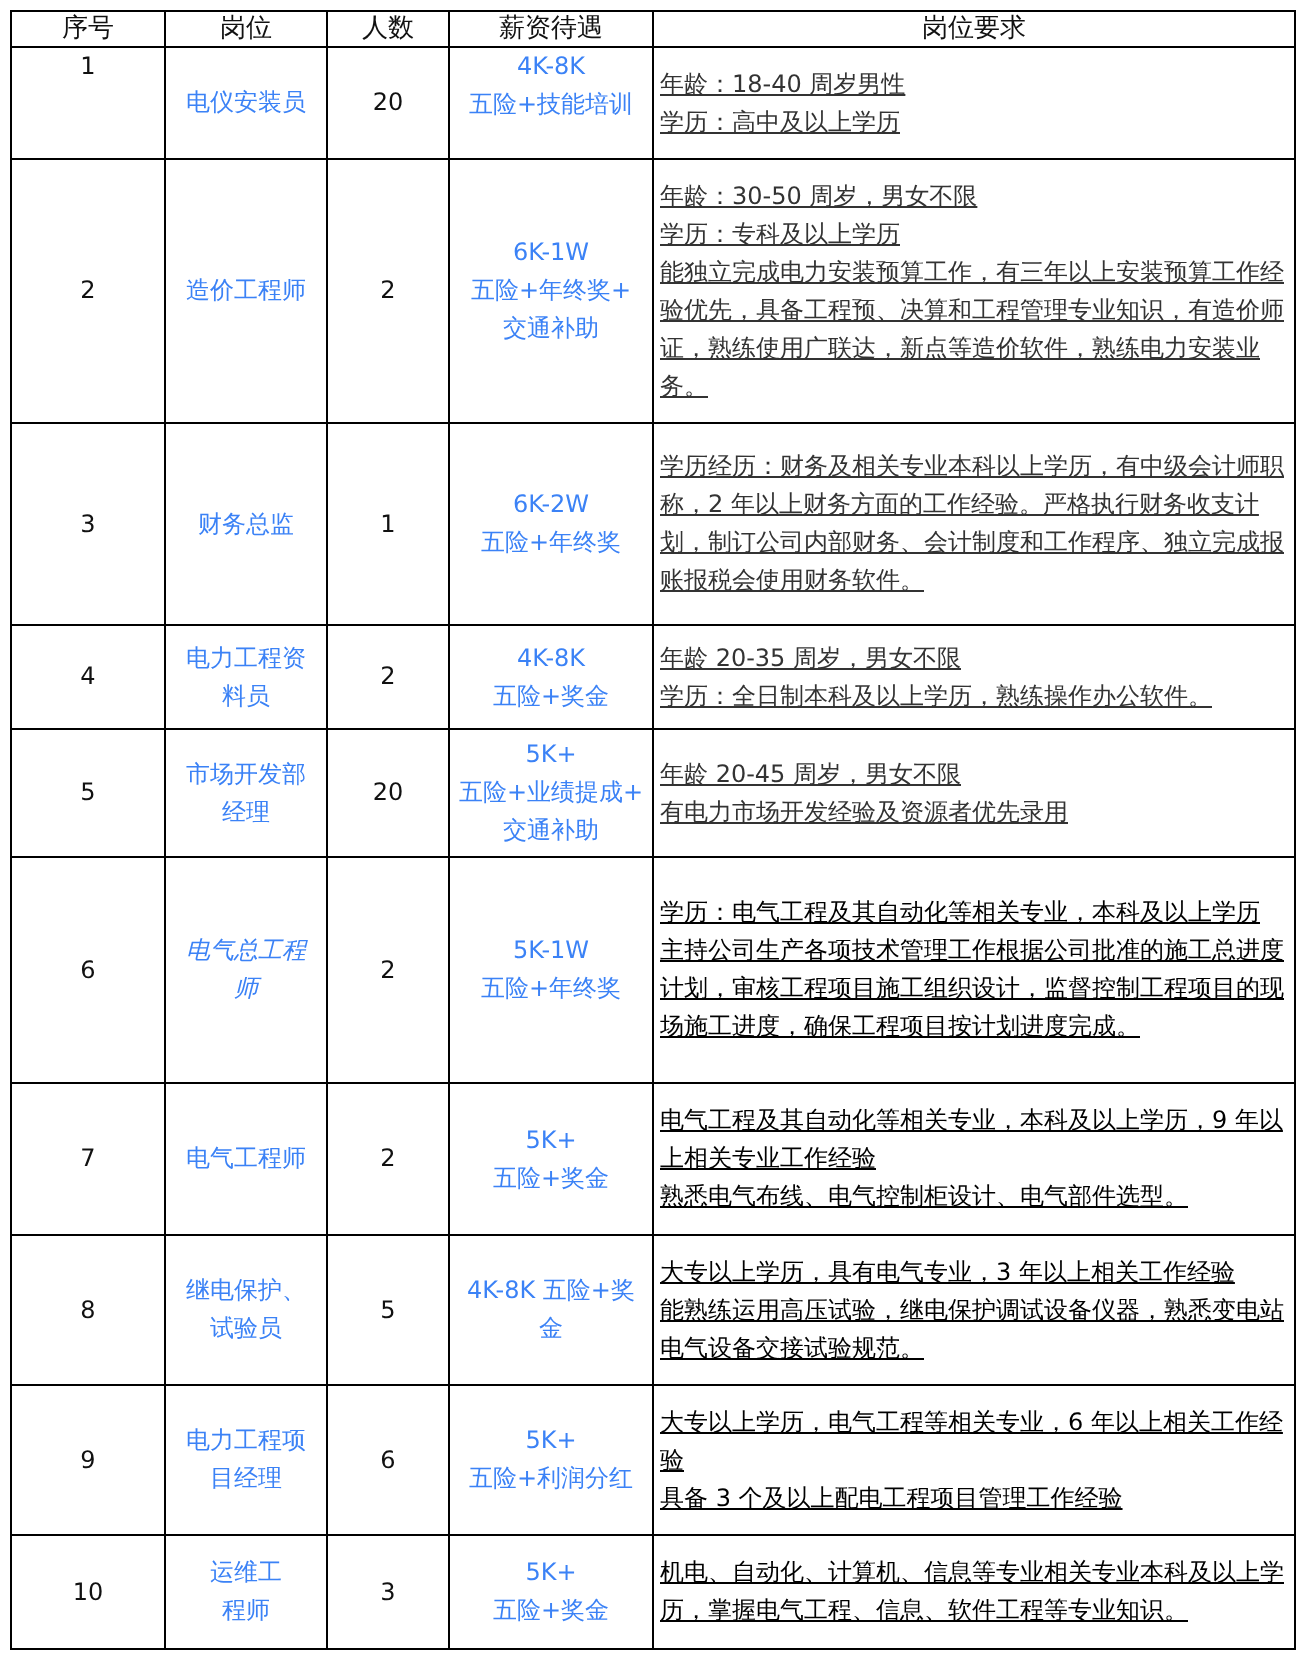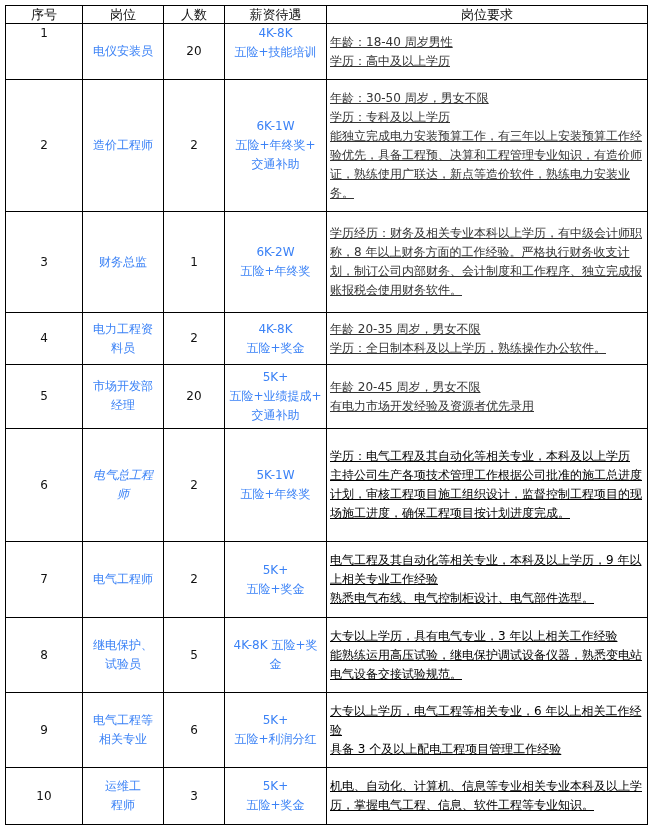--- a/index.html
+++ b/index.html
@@ -75,39 +75,39 @@
       </tr>
       <tr style="height: 101px;">
         <td class="c num">3</td>
         <td class="c" style="padding: 0px 8px;">财务总监</td>
         <td class="c num">1</td>
         <td class="c sal">
           <div>6K-2W</div>
           <div>五险+年终奖</div>
         </td>
         <td class="req">
-          <div>学历经历：财务及相关专业本科以上学历，有中级会计师职称，8 年以上财务方面的工作经验。严格执行财务收支计划，制订公司内部财务、会计制度和工作程序、独立完成报账报税会使用财务软件。</div>
+          <div>学历经历：财务及相关专业本科以上学历，有中级会计师职称，2 年以上财务方面的工作经验。严格执行财务收支计划，制订公司内部财务、会计制度和工作程序、独立完成报账报税会使用财务软件。</div>
         </td>
       </tr>
       <tr style="height: 52px;">
         <td class="c num">4</td>
         <td class="c" style="padding: 0px 8px;">电力工程资料员</td>
         <td class="c num">2</td>
         <td class="c sal">
           <div>4K-8K</div>
           <div>五险+奖金</div>
         </td>
         <td class="req">
           <div>年龄 20-35 周岁，男女不限</div>
           <div>学历：全日制本科及以上学历，熟练操作办公软件。</div>
         </td>
       </tr>
       <tr style="height: 64px;">
         <td class="c num">5</td>
-        <td class="c" style="padding: 0px 8px; font-family: Liberation Mono, monospace;">市场开发部经理</td>
+        <td class="c" style="padding: 0px 8px;">市场开发部经理</td>
         <td class="c num">20</td>
         <td class="c sal">
           <div>5K+</div>
           <div>五险+业绩提成+</div>
           <div>交通补助</div>
         </td>
         <td class="req">
           <div>年龄 20-45 周岁，男女不限</div>
           <div>有电力市场开发经验及资源者优先录用</div>
         </td>
@@ -145,21 +145,21 @@
         <td class="c sal">
           <div>4K-8K 五险+奖金</div>
         </td>
         <td class="req dark">
           <div>大专以上学历，具有电气专业，3 年以上相关工作经验</div>
           <div>能熟练运用高压试验，继电保护调试设备仪器，熟悉变电站电气设备交接试验规范。</div>
         </td>
       </tr>
       <tr style="height: 75px;">
         <td class="c num">9</td>
-        <td class="c" style="padding: 0px 8px;">电气工程等相关专业</td>
+        <td class="c" style="padding: 0px 8px;">电力工程项目经理</td>
         <td class="c num">6</td>
         <td class="c sal">
           <div>5K+</div>
           <div>五险+利润分红</div>
         </td>
         <td class="req dark">
           <div>大专以上学历，电气工程等相关专业，6 年以上相关工作经验</div>
           <div>具备 3 个及以上配电工程项目管理工作经验</div>
         </td>
       </tr>

